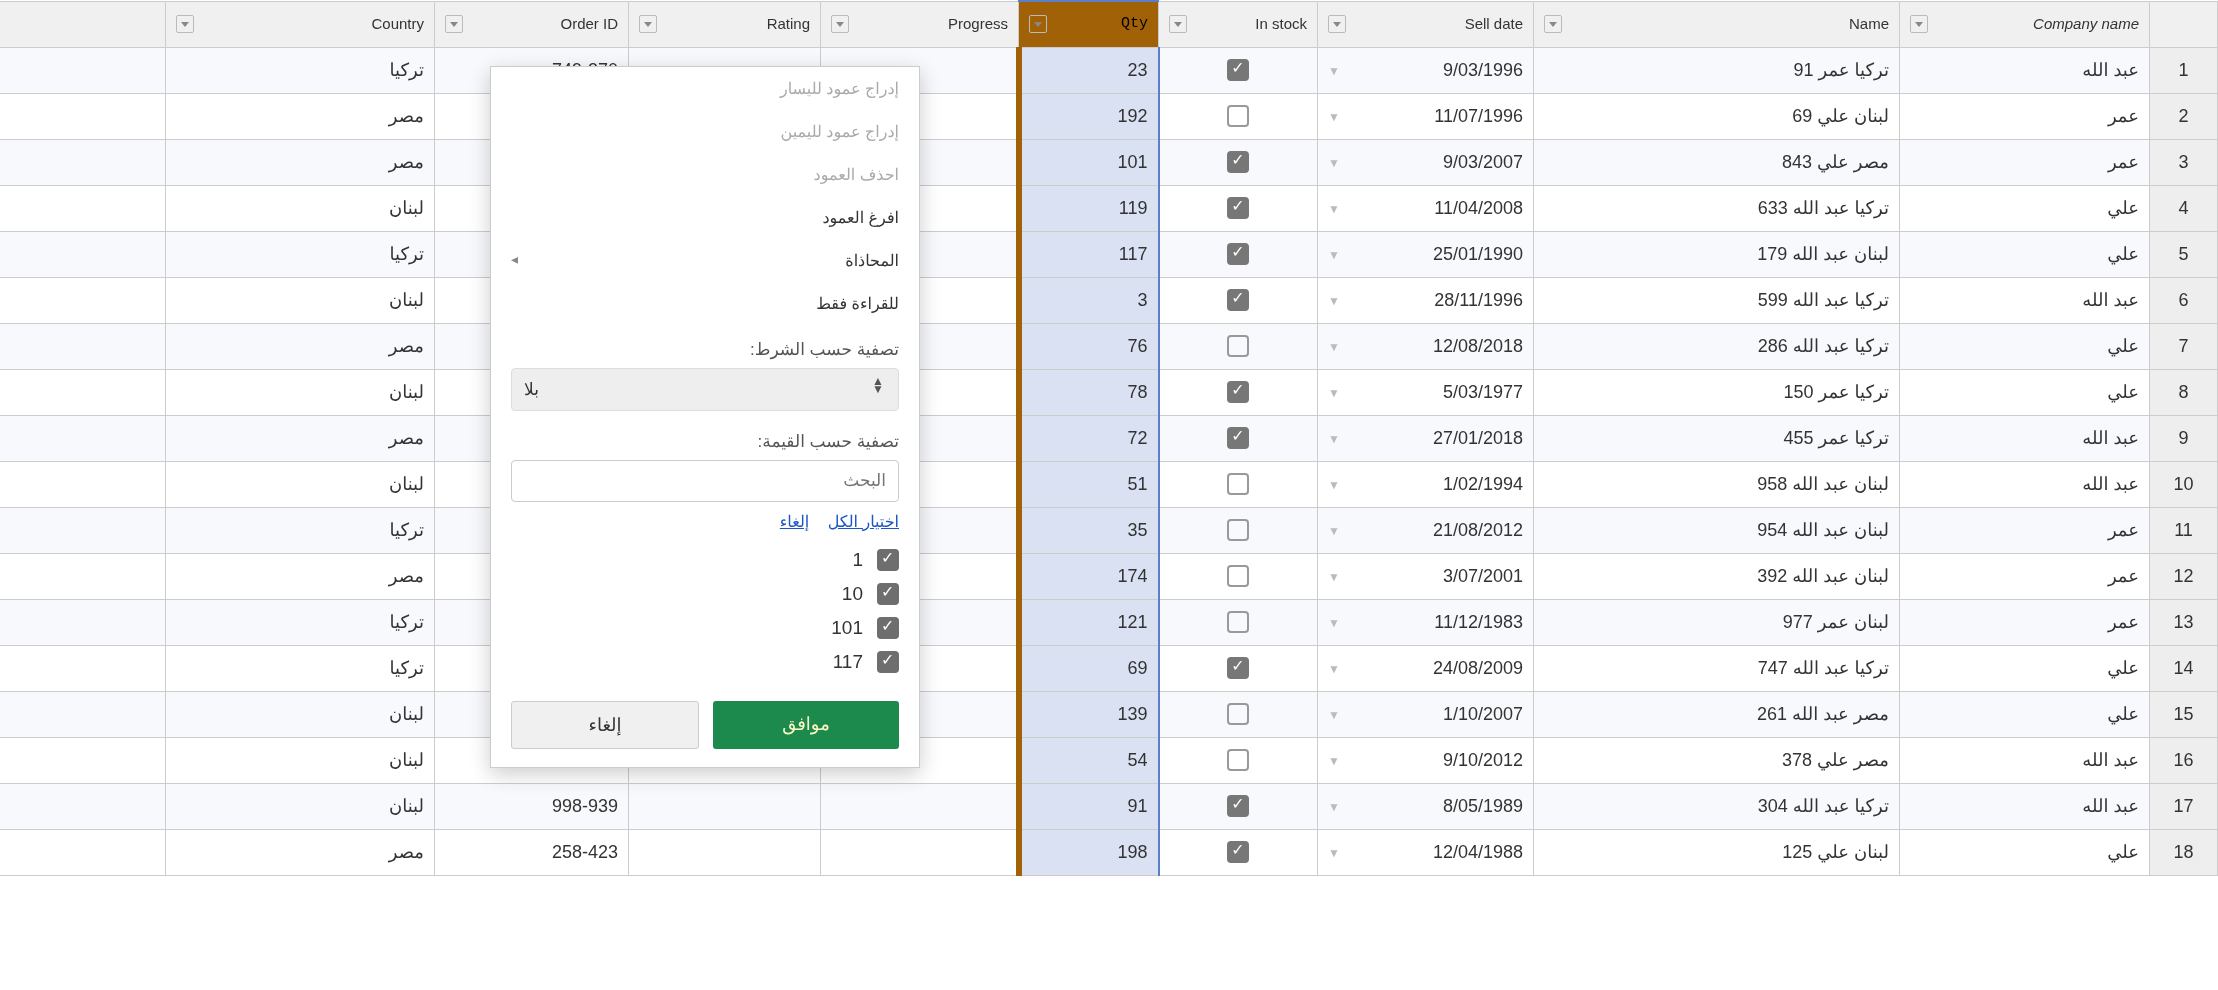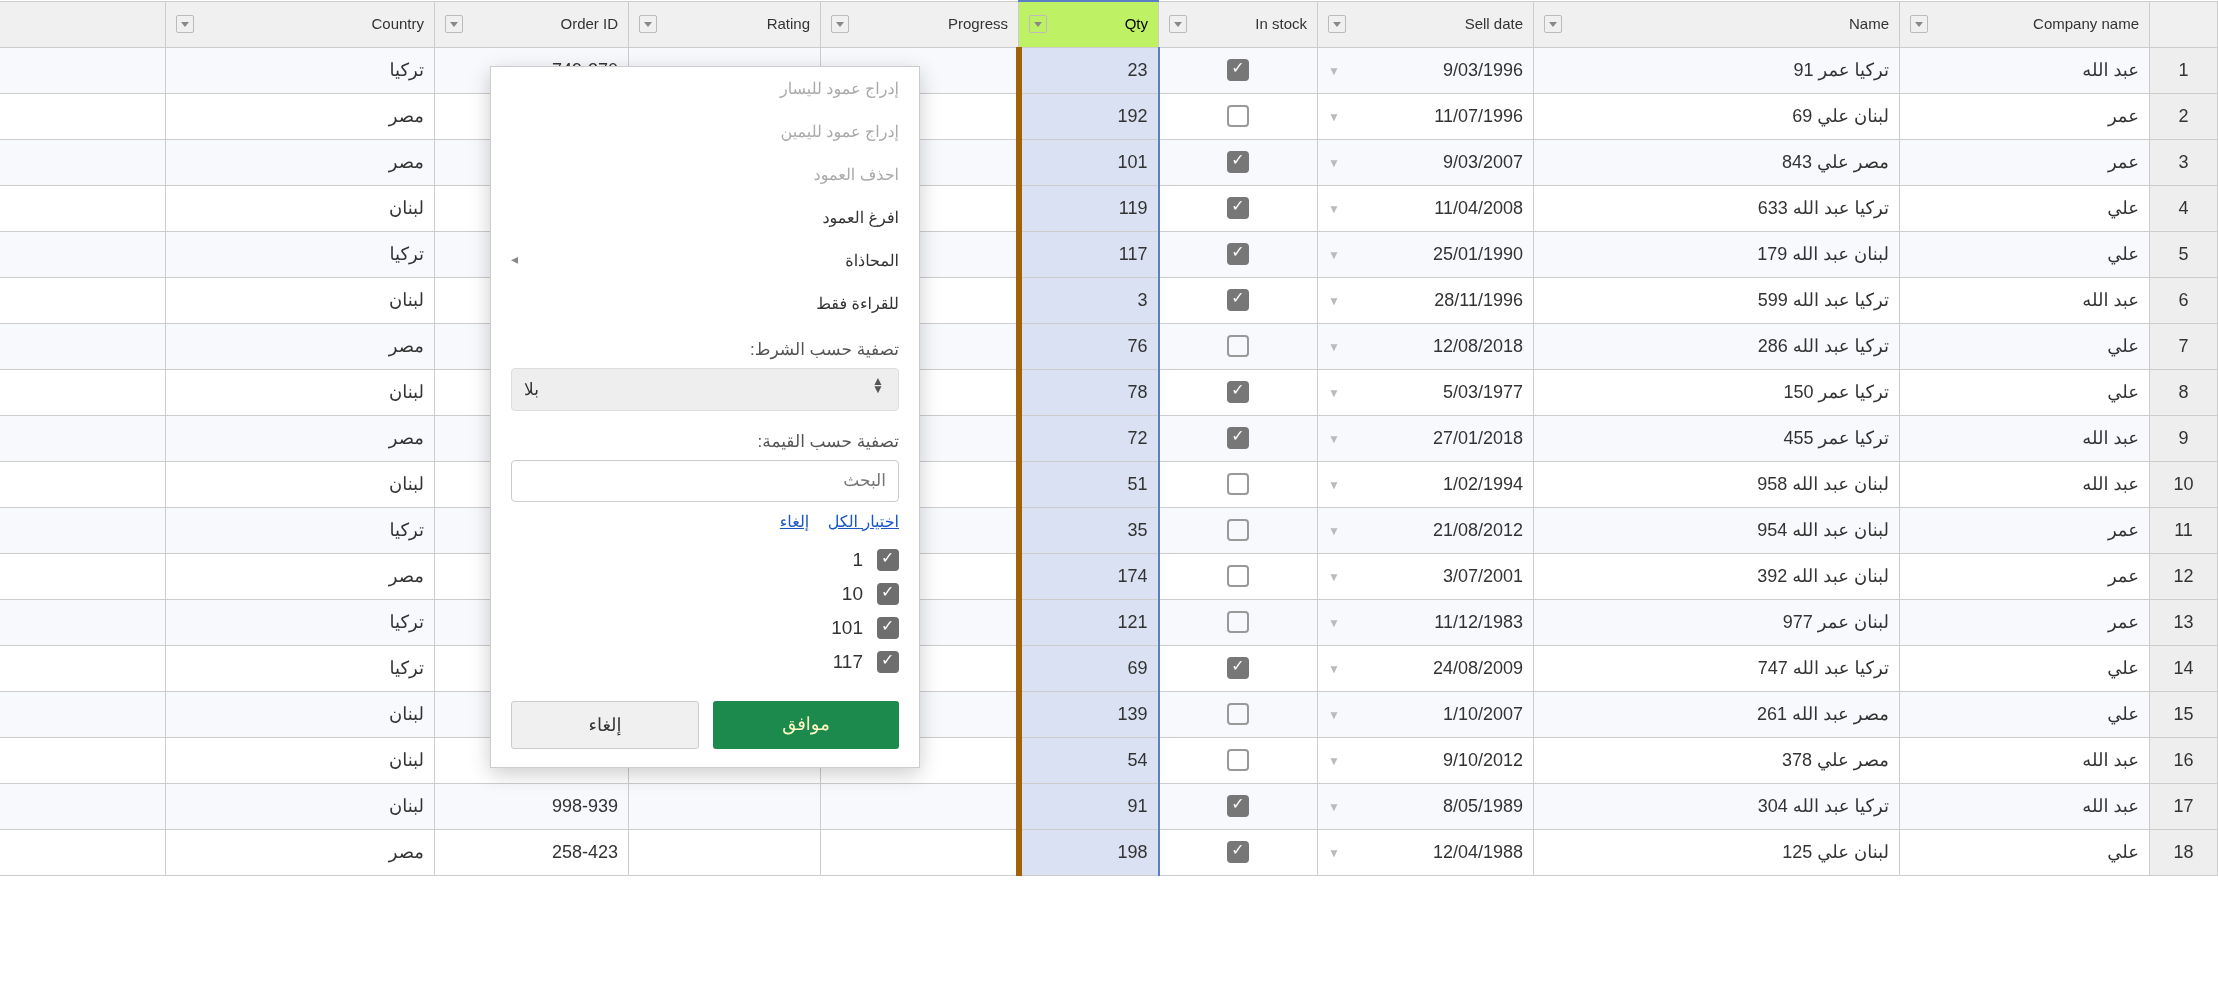--- a/index.html
+++ b/index.html
@@ -33,43 +33,44 @@
   overflow: hidden;
   font-weight: 400;
 }
 th {
   background: #f0f0f0;
   font-weight: 400;
   font-size: 15px;
   position: relative;
 }
 .rownum-col { width: 68px; }
-.col-company { width: 250px; }
+.col-company { width: 250px; font-style: italic; }
 .col-name { width: 366px; }
 .col-selldate { width: 216px; }
 .col-instock { width: 159px; }
 .col-qty { width: 140px; }
 .col-progress { width: 198px; }
 .col-rating { width: 192px; }
 .col-orderid { width: 194px; }
 .col-country { width: 269px; }
 .col-extra { width: 166px; }
 
 .row-header {
   background: #eee;
   text-align: center;
   font-weight: 400;
 }
 tr:nth-child(even) td { background: #fff; }
 tr:nth-child(odd) td { background: #f7f9fc; }
 tr td.row-header { background: #eee !important; }
 
 th.selected-header {
-  background: #bef264;
+  background: #a16207;
   color: #000;
+  font-family: Liberation Mono, monospace;
 }
 td.selected-col {
   background: #d9e1f2 !important;
   border-left: 6px solid #a16207;
   border-right: 2px solid #5b7fc7;
 }
 tr:first-child th.selected-header { border-top: 2px solid #5b7fc7; }
 
 .filter-icon {
   display: inline-block;

